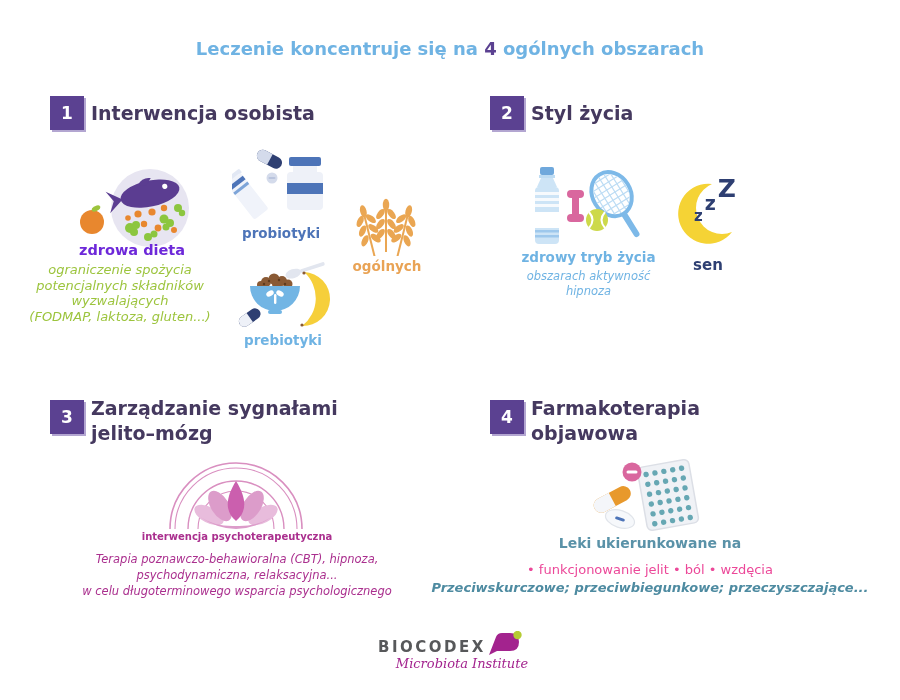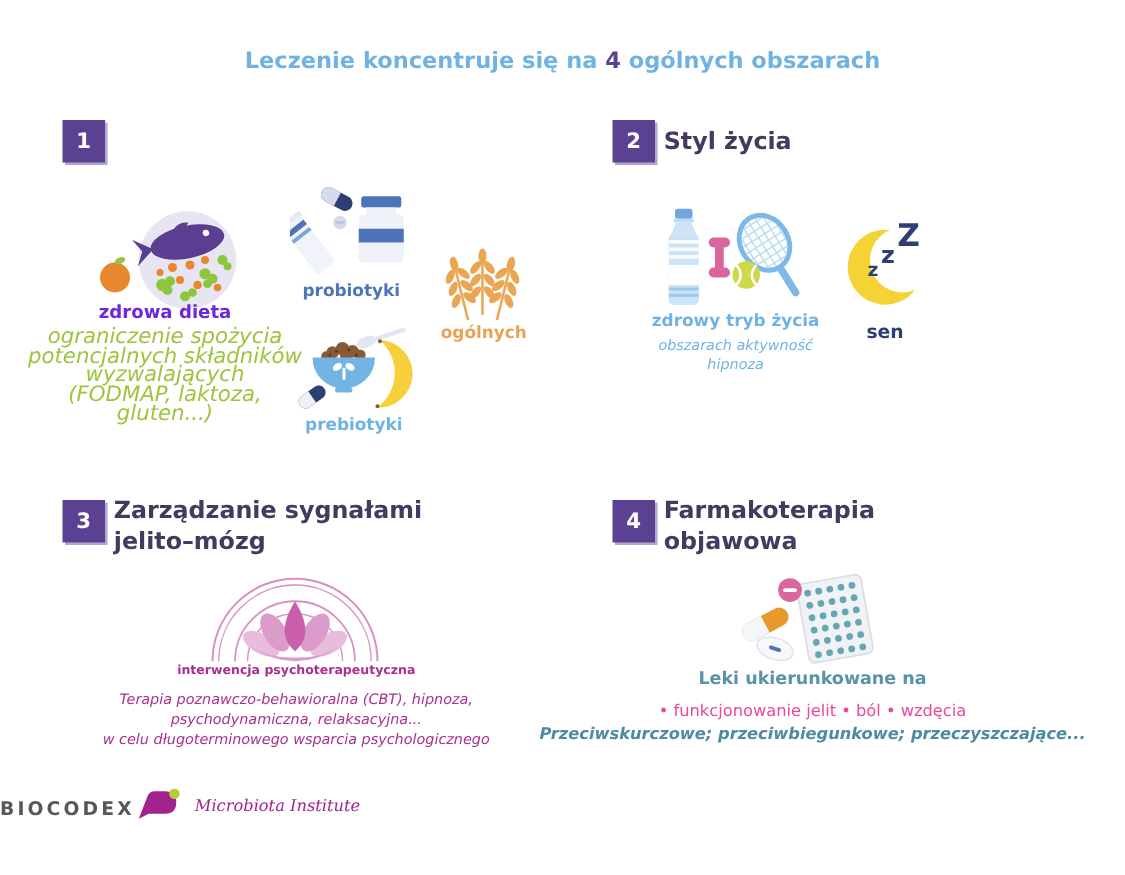--- a/index.html
+++ b/index.html
@@ -11,56 +11,57 @@
   .page-title .hl{color:#5b4191;}
 
   .badge{width:34px;height:34px;background:#5b4191;color:#fff;font-size:17px;font-weight:bold;
          display:flex;align-items:center;justify-content:center;box-shadow:2px 2px 0 #b3a6d1;}
   .sec-title{font-size:19px;font-weight:600;color:#45395f;line-height:25px;}
 
   .lbl{font-weight:bold;text-align:center;}
   .sub{font-style:italic;text-align:center;}
 
   .diet-lbl{left:37px;top:234px;width:190px;font-size:14.5px;color:#6d28d9;}
-  .diet-sub{left:22px;top:254px;width:220px;font-size:17px;line-height:15.5px;color:#9cc43d;}
+  .diet-sub{left:10px;top:254px;width:220px;font-size:13px;line-height:15.5px;color:#9cc43d;}
   .probiotics-lbl{left:216px;top:217px;width:130px;font-size:13.5px;color:#4d74b8;}
   .fiber-lbl{left:327px;top:250px;width:120px;font-size:13.5px;color:#e9a355;}
   .prebiotics-lbl{left:218px;top:324px;width:130px;font-size:13.5px;color:#6fb3e3;}
 
   .lifestyle-lbl{left:506px;top:241px;width:165px;font-size:13.5px;color:#6fb3e3;}
   .lifestyle-sub{left:506px;top:261px;width:165px;font-size:11.5px;line-height:15px;color:#6fb3e3;}
   .sen-lbl{left:672px;top:248px;width:72px;font-size:15px;color:#2e3f72;}
   .zzz{left:694px;top:166px;color:#2e3f72;font-weight:bold;}
   .zzz span{position:relative;display:inline-block;}
   .z1{font-size:15px;top:24px;}
   .z2{font-size:19px;top:13px;left:2px;}
   .z3{font-size:25px;top:0;left:4px;}
 
   .psy-lbl{left:77px;top:523px;width:320px;font-size:10px;color:#aa2f8e;}
   .psy-sub{left:57px;top:543px;width:360px;font-size:11.5px;line-height:16px;color:#aa2f8e;}
 
   .drug-lbl{left:520px;top:527px;width:260px;font-size:14px;font-weight:600;text-align:center;color:#5a92a8;}
   .drug-targets{left:450px;top:554px;width:400px;font-size:13px;text-align:center;color:#ec4899;}
   .drug-types{left:420px;top:572px;width:460px;font-size:13px;font-weight:bold;font-style:italic;text-align:center;color:#4e8ba1;}
 
-  .logo{left:0;right:0;top:626px;display:flex;flex-direction:row;align-items:center;}
+  .logo{left:0;right:0;top:626px;display:flex;flex-direction:column;align-items:center;}
   .logo-row{display:flex;align-items:center;}
   .logo-brand{font-size:15px;font-weight:bold;letter-spacing:2.5px;color:#57585a;}
   .logo-mark{margin-left:2px;position:relative;top:-3px;}
   .logo-tagline{font-family:"DejaVu Serif","Liberation Serif",serif;font-style:italic;font-size:13px;
                 color:#a3238e;margin-top:-4px;transform:translateX(12px);}
 </style>
 </head>
 <body>
 
 <div class="canvas">
 
   <div class="abs page-title"><span>Leczenie koncentruje się na </span><span class="hl">4</span><span> ogólnych obszarach</span></div>
 
   <div class="abs badge" style="left:50px;top:88px;">1</div>
+  <div class="abs sec-title" style="left:91px;top:93px;">Interwencja osobista</div>
 
   <svg class="abs" style="left:78px;top:156px;" width="122" height="84" viewBox="0 0 122 84">
     <circle cx="14" cy="58" r="12" fill="#e8872e"></circle>
     <ellipse cx="18" cy="44.5" rx="4.5" ry="2.5" fill="#9cc43d" transform="rotate(-25 18 44.5)"></ellipse>
     <circle cx="72" cy="44" r="39" fill="#e7e5f1"></circle>
     <g transform="rotate(-12 70 30)">
       <path d="M44,30 L29,19 L35,30 L29,41 Z" fill="#5b3d91"></path>
       <ellipse cx="72" cy="30" rx="30" ry="13" fill="#5b3d91"></ellipse>
       <path d="M62,19 q6,-7 14,-4 l-6,6 z" fill="#5b3d91"></path>
       <circle cx="88" cy="26" r="2.6" fill="#fff"></circle>

